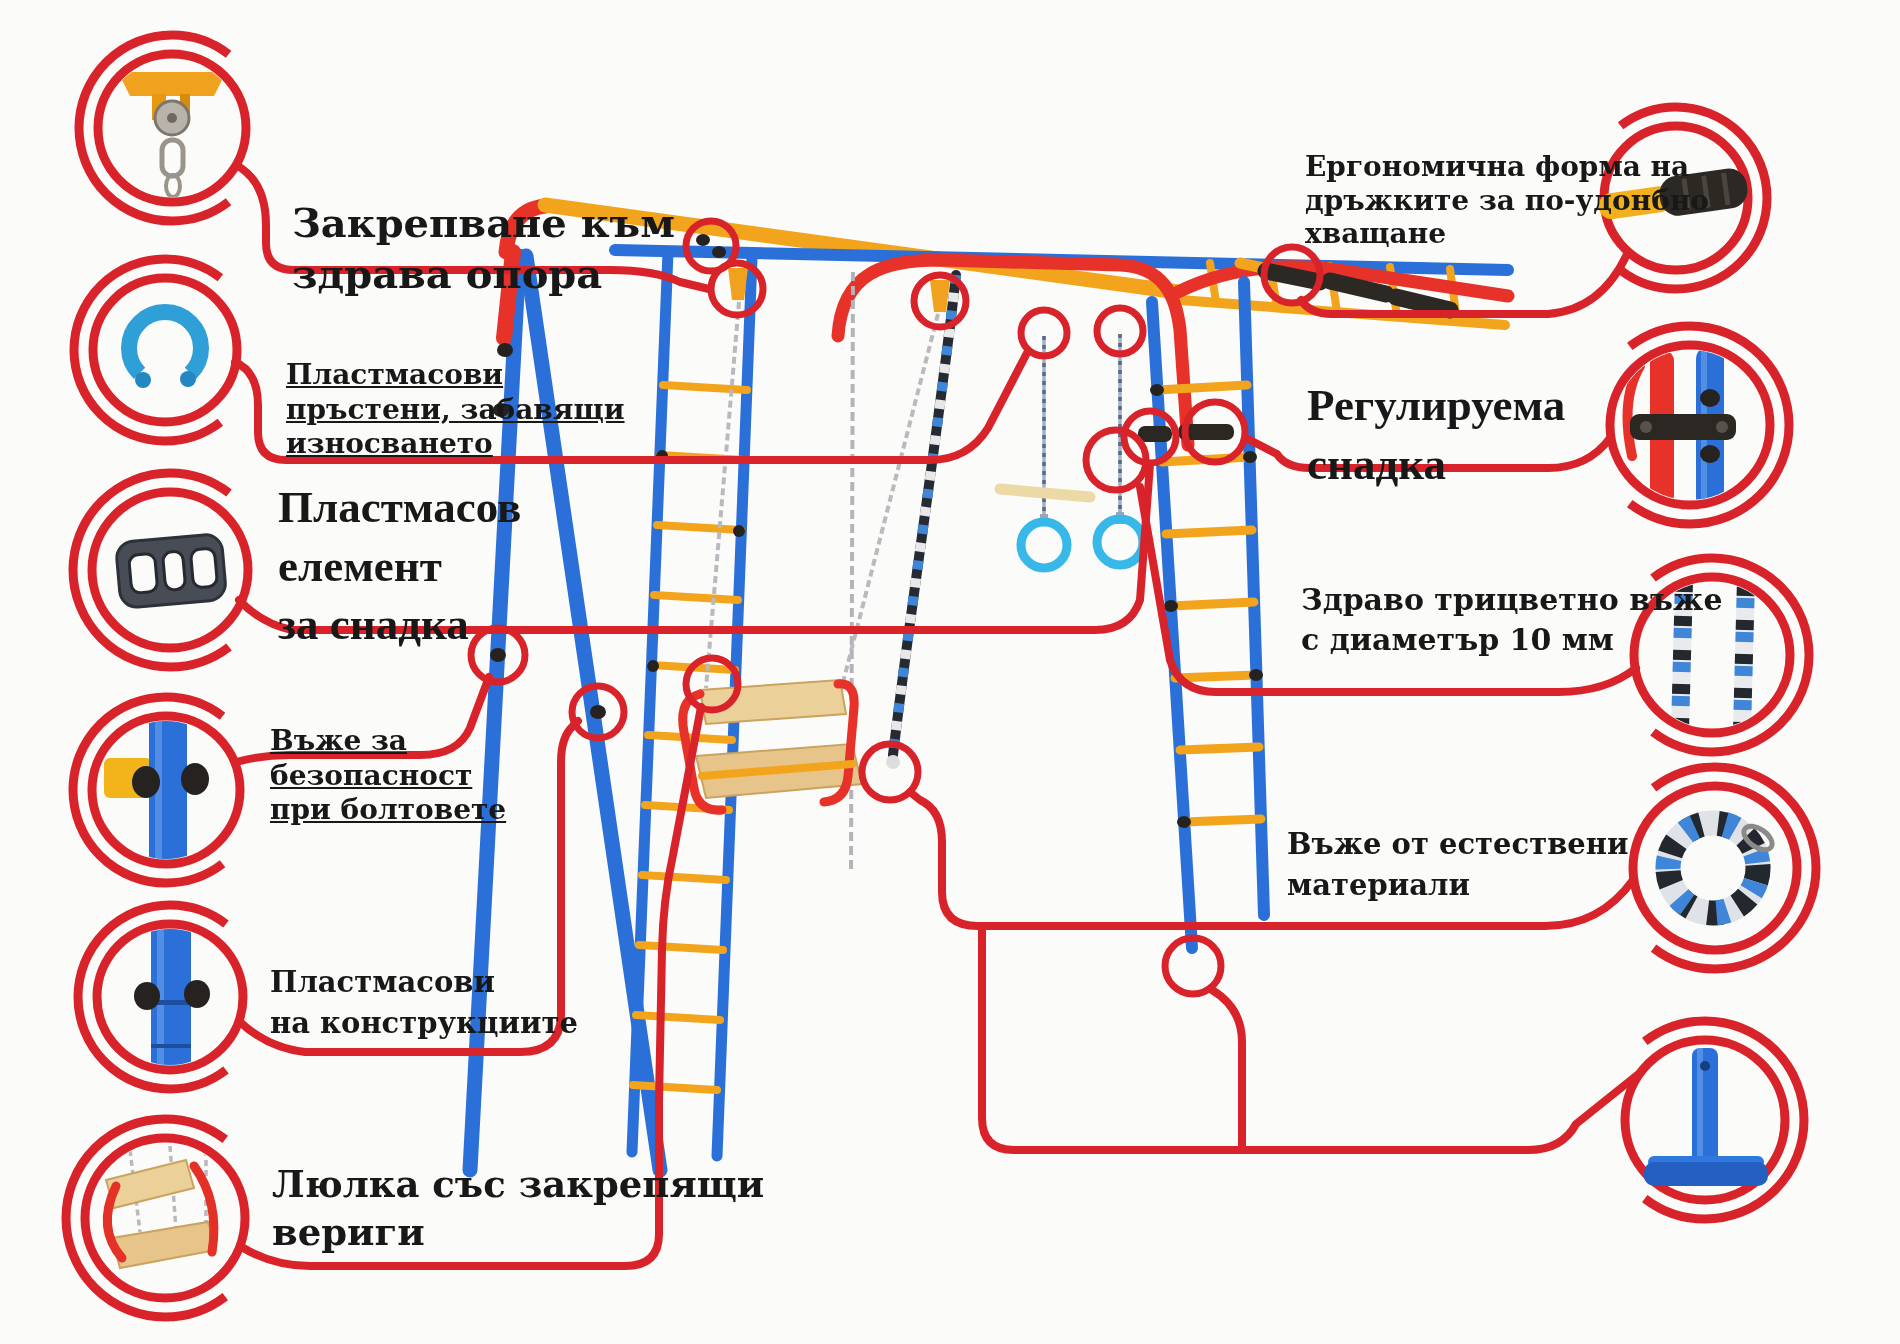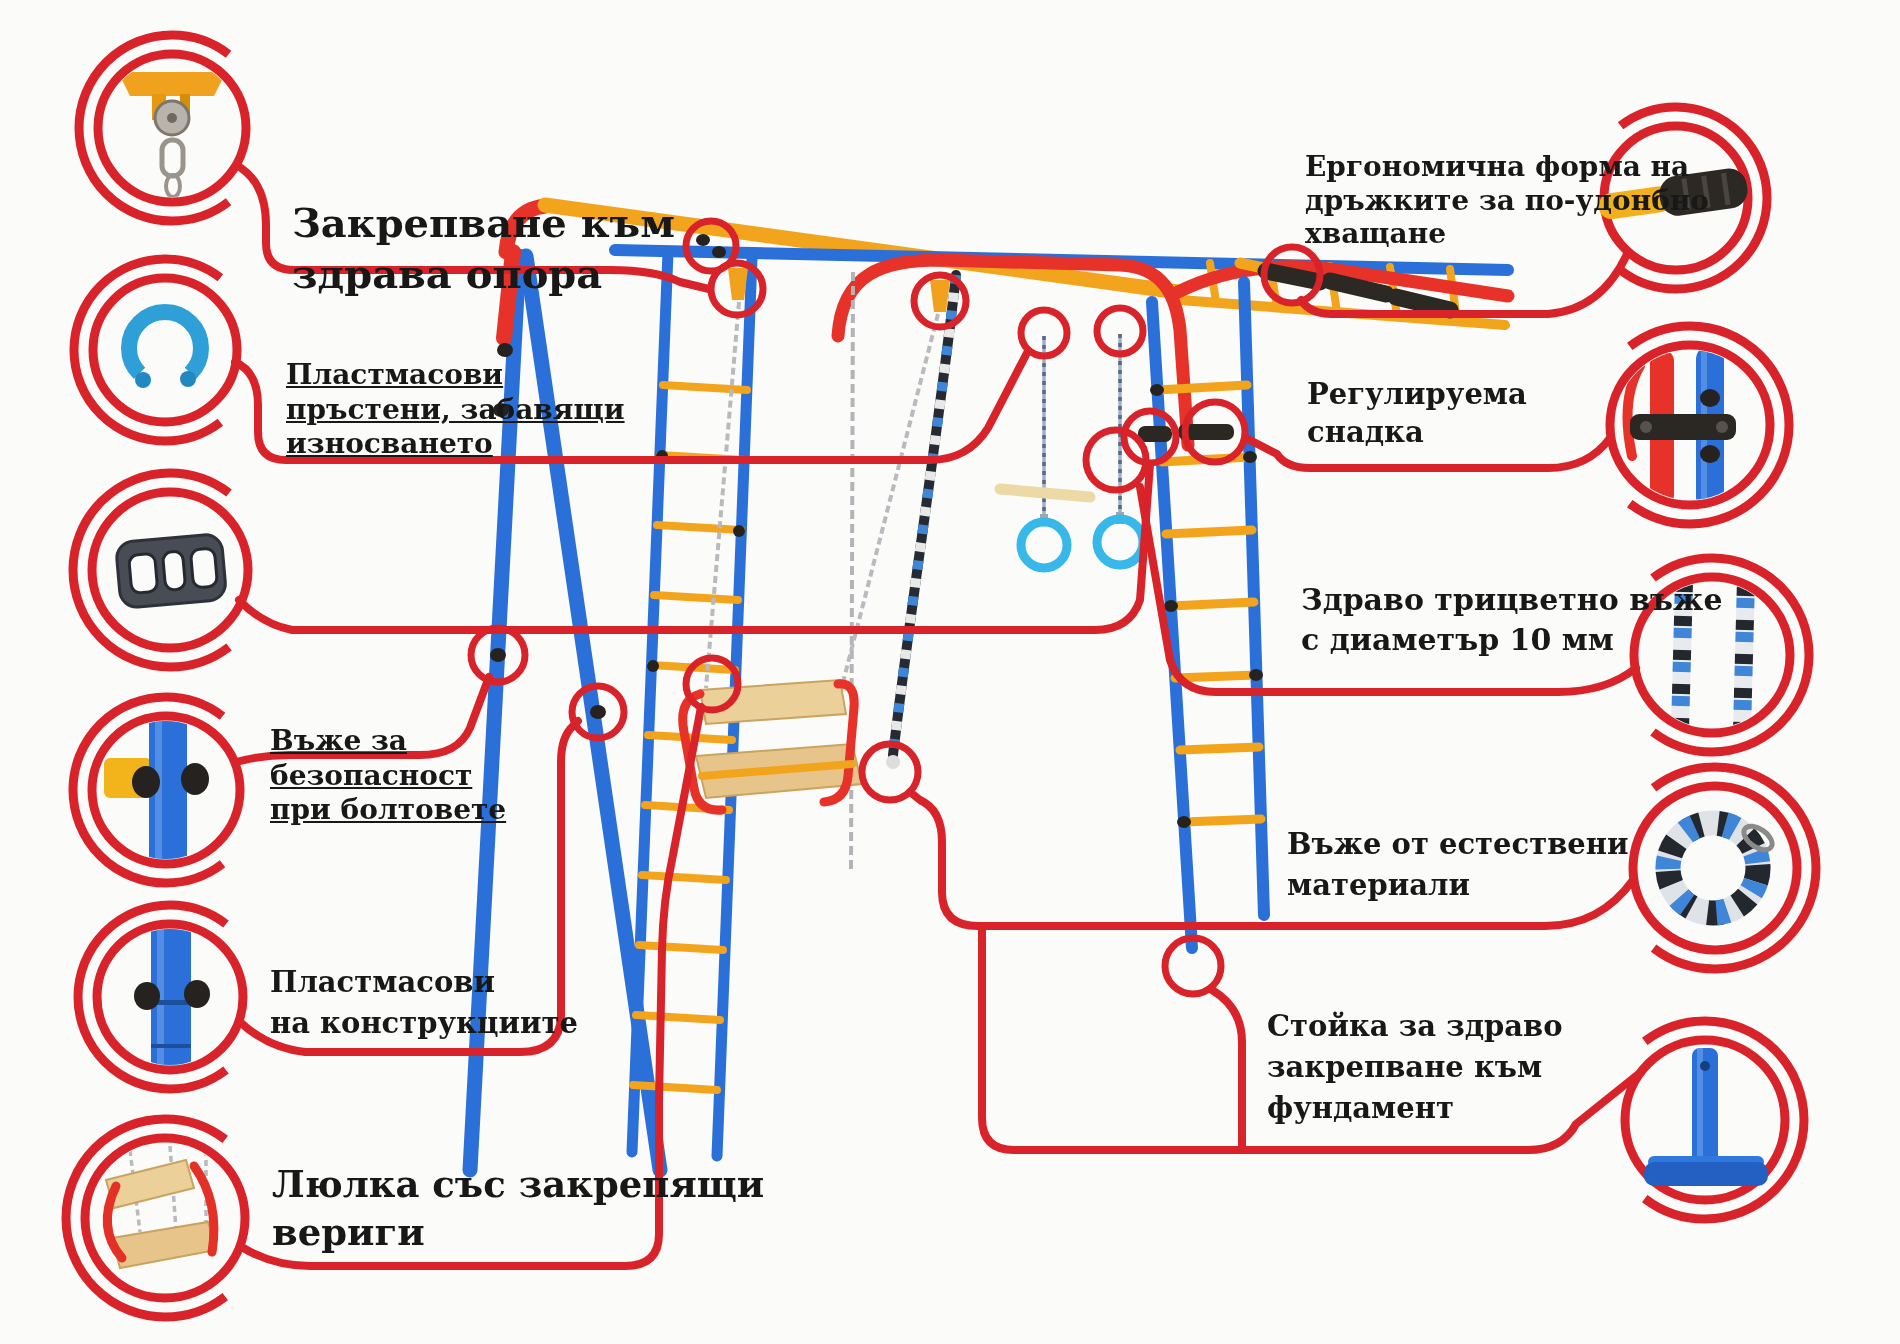--- a/index.html
+++ b/index.html
@@ -1,21 +1,21 @@
 <!DOCTYPE html>
 <html><head>
 <meta charset="utf-8">
 <style>
   html,body{margin:0;padding:0;background:#e8e8e8;}
   #stage{position:relative;width:1900px;height:1344px;background:#fbfbf9;overflow:hidden;
          font-family:"DejaVu Serif",serif;}
   .label{position:absolute;font-weight:700;color:#181818;white-space:nowrap;}
   .label span{display:block;}
   .fs40{font-size:40px;line-height:1.27;}
-  .fs39{font-size:29px;line-height:1.3;}
+  .fs39{font-size:45px;line-height:1.3;font-family:Liberation Serif, serif;}
   .fs37{font-size:37px;line-height:1.3;}
   .fs30{font-size:30px;line-height:1.33;margin-left:44px;}
   .fs29{font-size:29px;line-height:1.42;}
   .fs28{font-size:28px;line-height:1.24;text-decoration:underline;}
   .fs28t{font-size:28px;line-height:1.2;}
   svg{position:absolute;left:0;top:0;}
 </style>
 </head>
 <body>
 
@@ -317,20 +317,25 @@
 
 <div class="label fs40" style="left:292px;top:198px">
   <span>Закрепване към</span>
   <span>здрава опора</span>
 </div>
 <div class="label fs28" style="left:286px;top:358px">
   <span>Пластмасови</span>
   <span>пръстени, забавящи</span>
   <span>износването</span>
 </div>
+<div class="label fs39" style="left:278px;top:478px">
+  <span>Пластмасов</span>
+  <span>елемент</span>
+  <span>за снадка</span>
+</div>
 <div class="label fs28" style="left:270px;top:724px">
   <span>Въже за</span>
   <span>безопасност</span>
   <span>при болтовете</span>
 </div>
 <div class="label fs29" style="left:270px;top:962px">
   <span>Пластмасови</span>
   <span>на конструкциите</span>
 </div>
 <div class="label fs28t" style="left:1305px;top:150px">
@@ -348,19 +353,14 @@
   <span>снадка</span>
 </div>
 <div class="label fs30" style="left:1257px;top:580px">
   <span>Здраво трицветно въже</span>
   <span>с диаметър 10 мм</span>
 </div>
 <div class="label fs29" style="left:1287px;top:824px">
   <span>Въже от естествени</span>
   <span>материали</span>
 </div>
-<div class="label fs29" style="left:1267px;top:1006px">
-  <span>Стойка за здраво</span>
-  <span>закрепване към</span>
-  <span>фундамент</span>
-</div>
 
 </div>
 
 </body></html>

